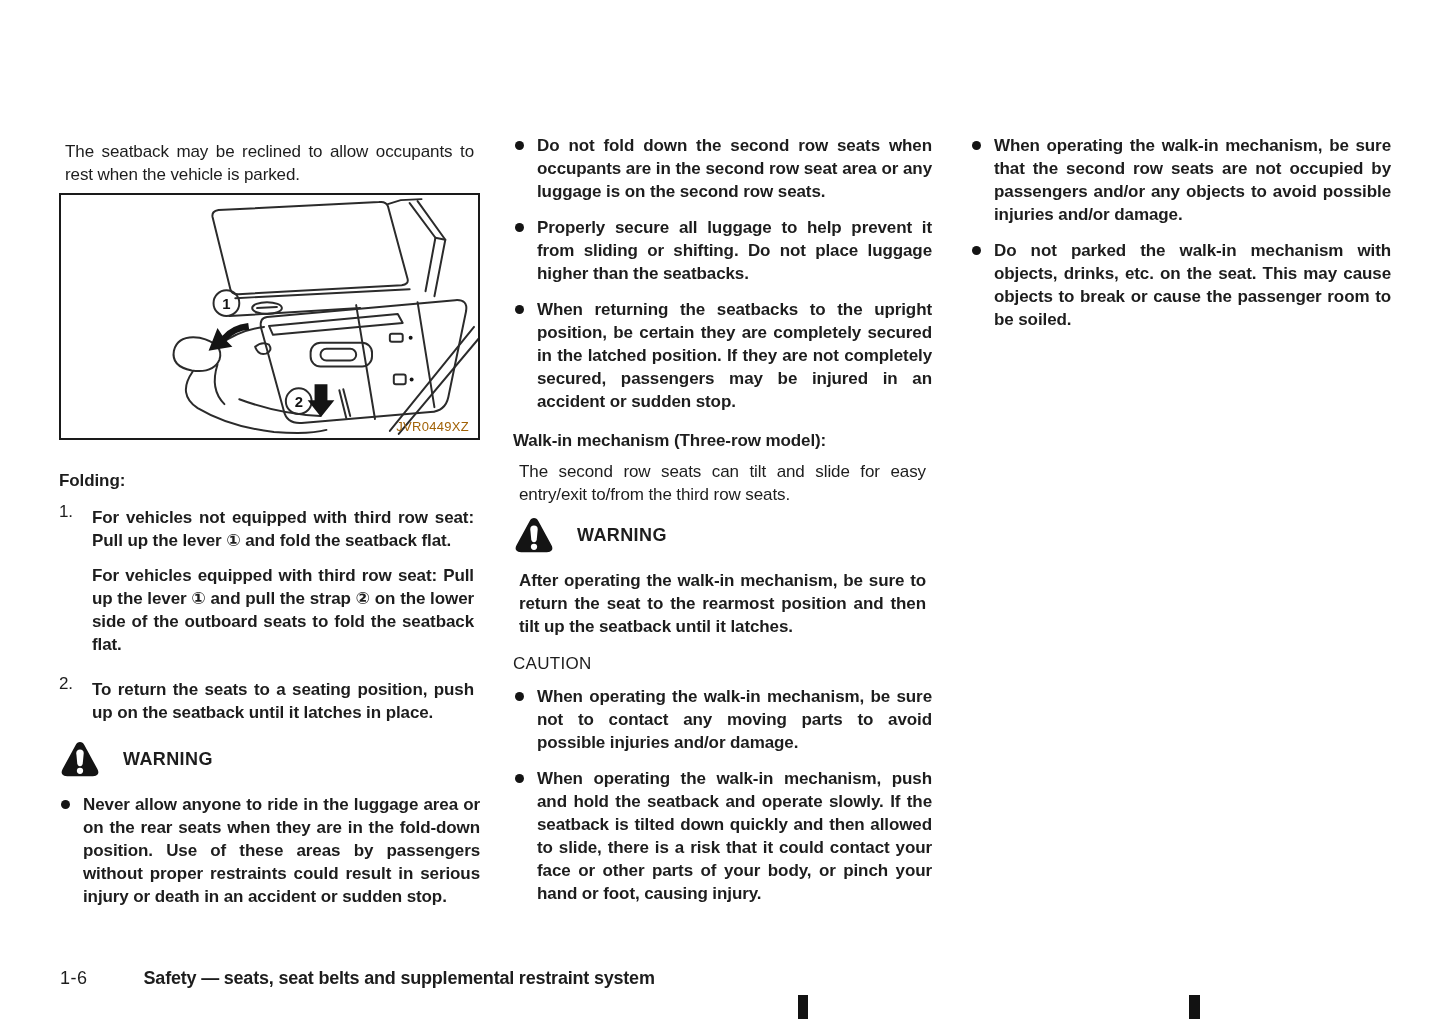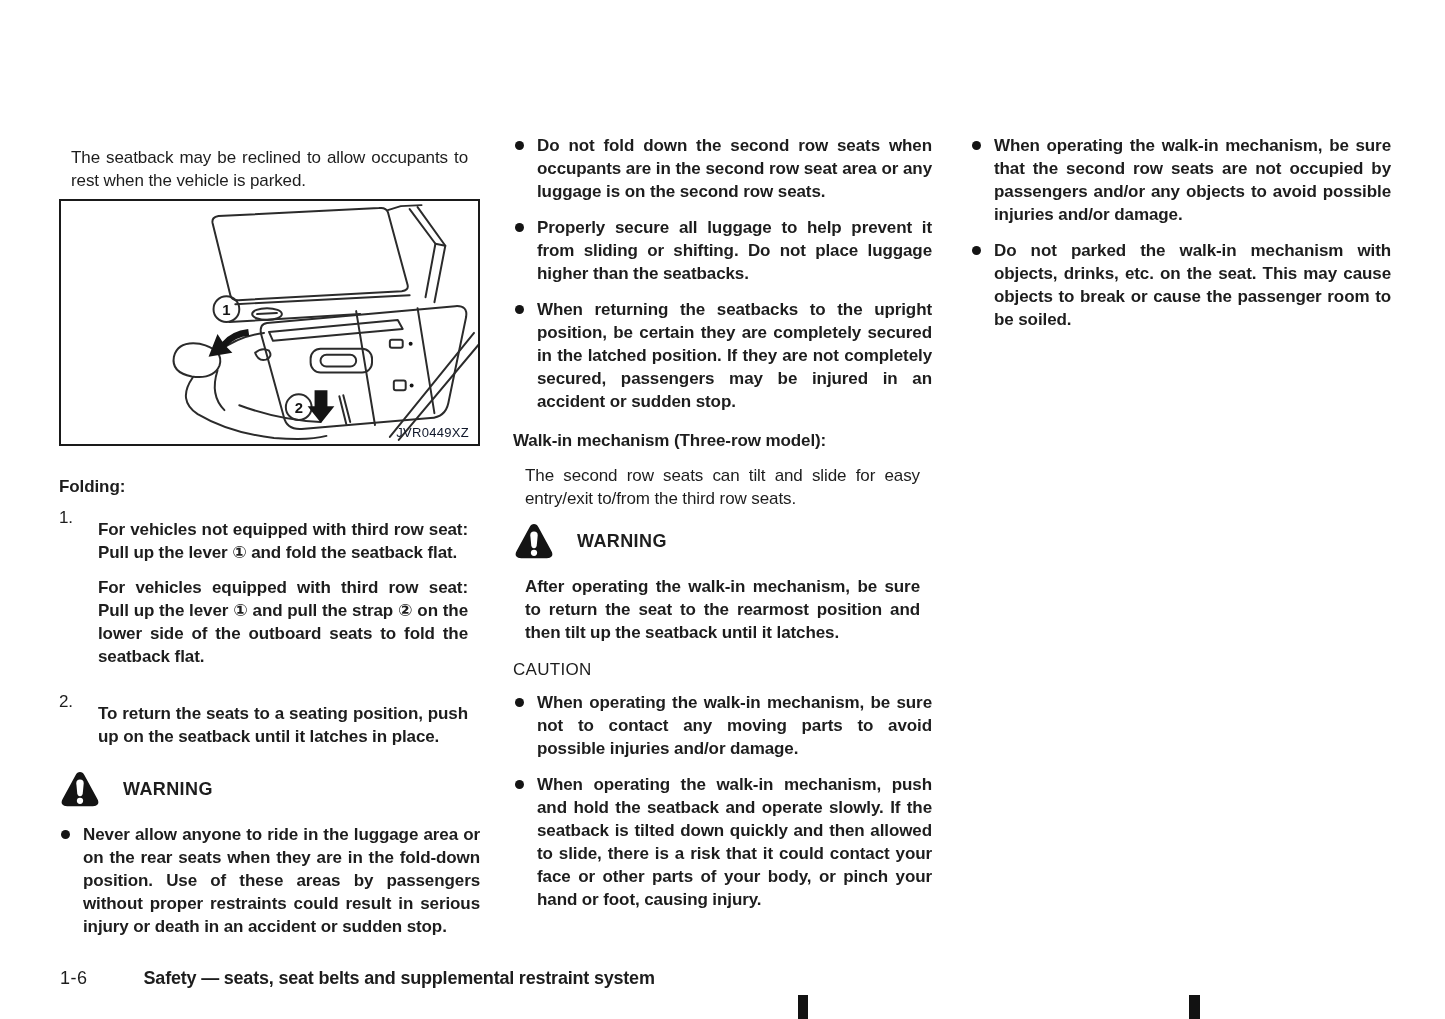--- a/index.html
+++ b/index.html
@@ -1,28 +1,28 @@
 <!DOCTYPE html>
 <html><head>
 <meta charset="utf-8">
 <style>
   html,body { margin:0; padding:0; background:#ffffff; }
   body { width:1445px; height:1019px; font-family:"Liberation Sans","DejaVu Sans",sans-serif; color:#1d1d1d; }
   .page { position:relative; width:1445px; height:1019px; background:#fff; overflow:hidden; }
-  p { margin:12px; }
+  p { margin:6px; }
   .col { position:absolute; top:134px; font-size:17px; line-height:23px; letter-spacing:-0.1px; }
   .col1 { left:59px;  width:421px; }
   .col2 { left:513px; width:419px; }
   .col3 { left:970px; width:421px; }
   .jt { text-align:justify; }
   .b { font-weight:bold; }
   .intro { margin-bottom:6px; }
   .figure { position:relative; height:243px; border:2px solid #1a1a1a; margin:7px 0 29px 0; background:#fff; }
   .figure svg.art { position:absolute; left:0; top:0; width:100%; height:100%; }
-  .figcaption { position:absolute; right:9px; bottom:4px; font-size:13px; line-height:15px; letter-spacing:0.3px; color:#0f172a; }
+  .figcaption { position:absolute; right:9px; bottom:4px; font-size:13px; line-height:15px; letter-spacing:0.3px; color:#a16207; }
   .subhead { font-weight:bold; margin:0 0 8px 0; }
   .bullet { display:flex; margin-bottom:13px; }
   .bullet:last-child { margin-bottom:0; }
   .dot { flex:none; width:9px; height:9px; border-radius:50%; background:#141414; margin:7px 13px 0 2px; }
   .bullet .txt { flex:1; text-align:justify; }
   .step { display:flex; margin-bottom:10px; }
   .stepnum { flex:none; width:27px; }
   .steptext { flex:1;font-weight:bold; }
   .steptext p + p { margin-top:12px; }
   .warnrow { display:flex; align-items:center; margin:10px 0 15px 0; }

